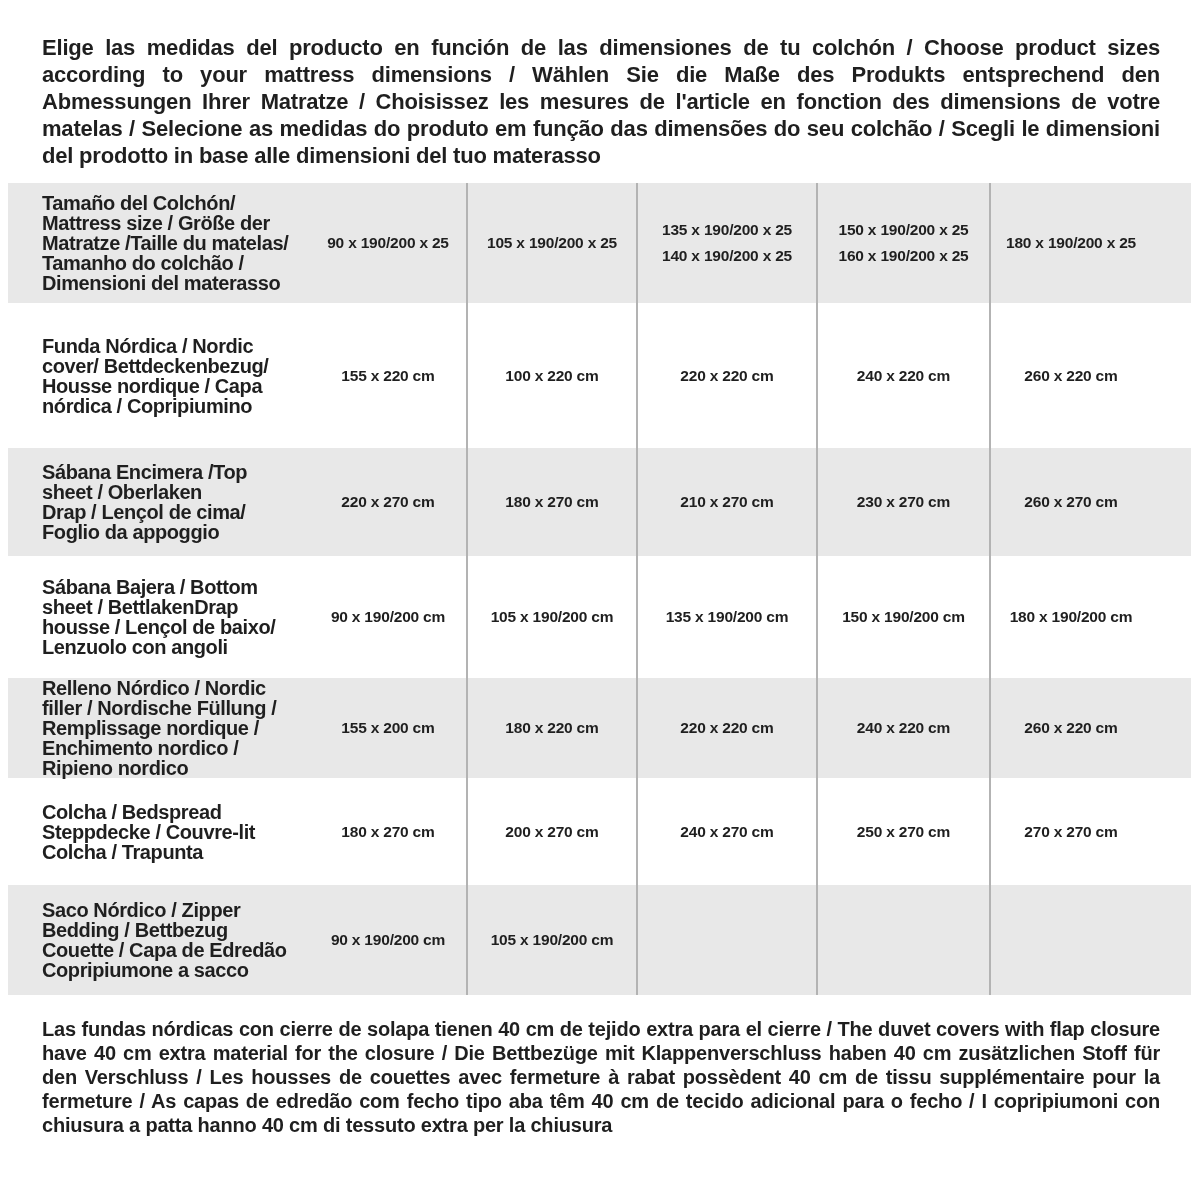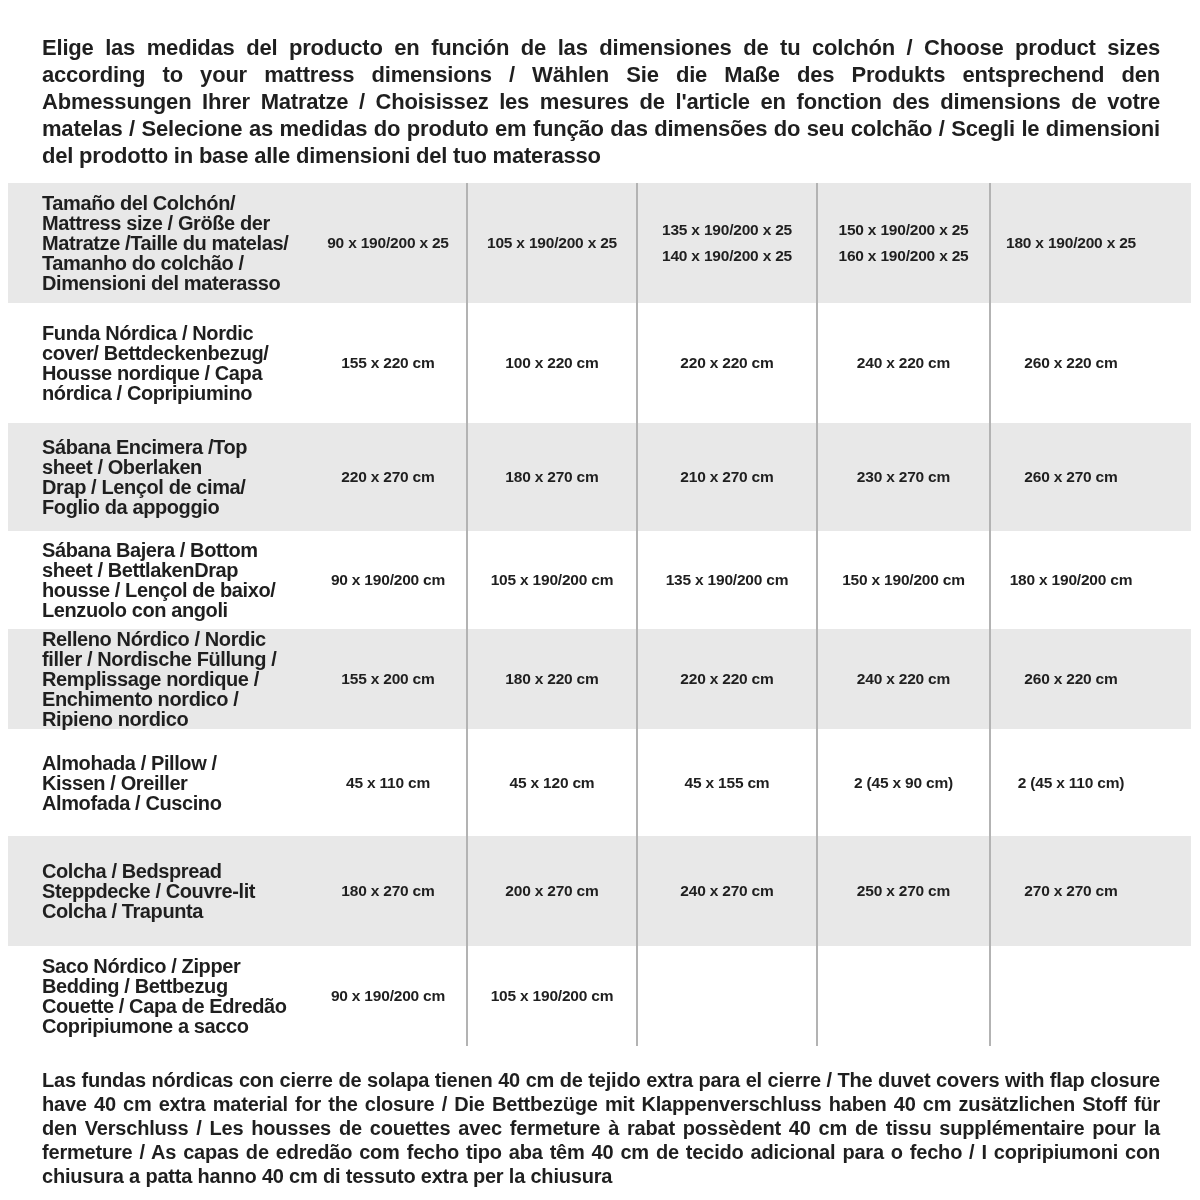--- a/index.html
+++ b/index.html
@@ -51,23 +51,23 @@
     letter-spacing:-0.2px;
   }
   .size-table td.value.divided{
     border-left:2px solid var(--divider,#b3b3b3);
   }
   .size-table td.value:last-child{
     padding-right:40px;
   }
   
   .size-table tr:nth-child(1) td{height:120px;}
-  .size-table tr:nth-child(2) td{height:120px;}
+  .size-table tr:nth-child(2) td{height:145px;}
   .size-table tr:nth-child(3) td{height:108px;}
-  .size-table tr:nth-child(4) td{height:98px;}
+  .size-table tr:nth-child(4) td{height:122px;}
   .size-table tr:nth-child(5) td{height:90px;}
   .size-table tr:nth-child(6) td{height:107px;}
   .size-table tr:nth-child(7) td{height:110px;}
   .size-table tr:nth-child(8) td{height:100px;}
   .footnote{
     margin:22px 40px 0 42px;
     font-size:20px;
     line-height:24px;
     text-align:justify;
     letter-spacing:-0.2px;
@@ -141,30 +141,20 @@
 Remplissage nordique /
 Enchimento nordico /
 Ripieno nordico</td>
       <td class="value">155 x 200 cm</td>
       <td class="value divided">180 x 220 cm</td>
       <td class="value divided">220 x 220 cm</td>
       <td class="value divided">240 x 220 cm</td>
       <td class="value divided">260 x 220 cm</td>
     </tr>
     <tr>
-      <td class="label">Almohada  / Pillow /
-Kissen / Oreiller
-Almofada / Cuscino</td>
-      <td class="value">45 x 110 cm</td>
-      <td class="value divided">45 x 120 cm</td>
-      <td class="value divided">45 x 155 cm</td>
-      <td class="value divided">2 (45 x 90 cm)</td>
-      <td class="value divided">2 (45 x 110 cm)</td>
-    </tr>
-    <tr>
       <td class="label">Colcha / Bedspread
 Steppdecke / Couvre-lit
 Colcha / Trapunta</td>
       <td class="value">180 x 270 cm</td>
       <td class="value divided">200 x 270 cm</td>
       <td class="value divided">240 x 270 cm</td>
       <td class="value divided">250 x 270 cm</td>
       <td class="value divided">270 x 270 cm</td>
     </tr>
     <tr>

